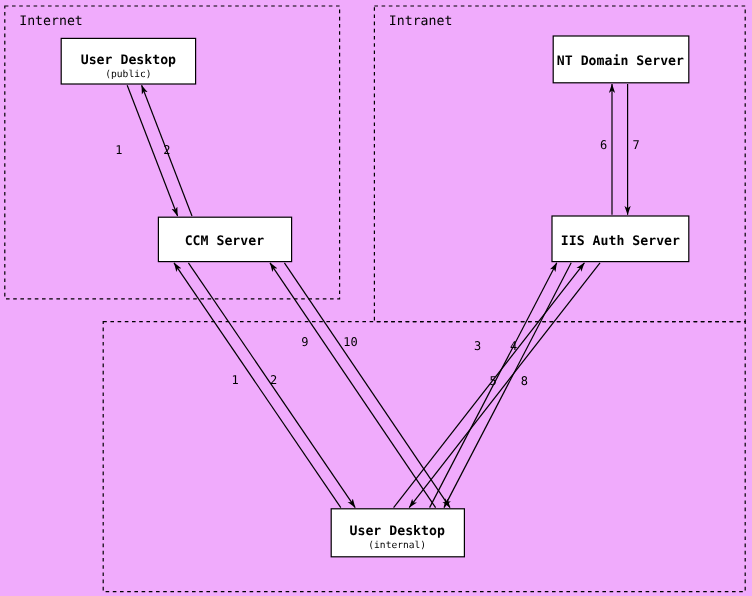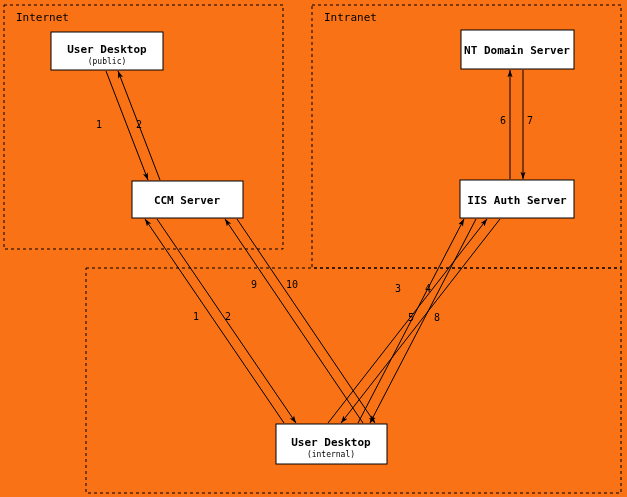--- a/index.html
+++ b/index.html
@@ -8,21 +8,21 @@
     padding: 0;
     background: #ffffff;
   }
   body {
     font-family: "DejaVu Sans Mono", monospace;
   }
   #diagram-root {
     position: relative;
     width: 627px;
     height: 497px;
-    background: #f97316;
+    background: #f0abfc;
     overflow: hidden;
   }
   svg#diagram-canvas {
     position: absolute;
     left: 0;
     top: 0;
     width: 627px;
     height: 497px;
   }
   .zone-label {

